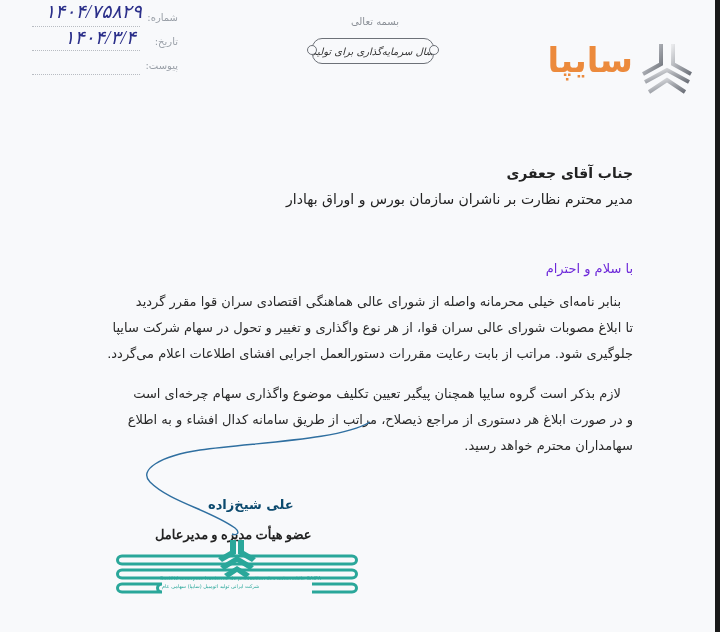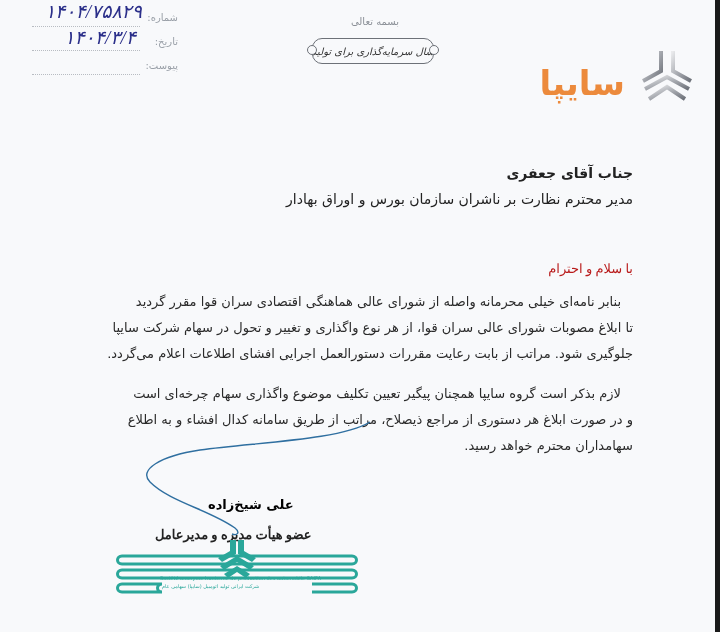--- a/index.html
+++ b/index.html
@@ -48,39 +48,39 @@
     border: 1.5px solid #6d7178; border-radius: 50%; background: #f8f9fb;
   }
   .motto-frame::before { left: -6px; }
   .motto-frame::after { right: -6px; }
   .motto {
     font-family: "DejaVu Serif", serif; font-size: 10px; color: #333;
     font-style: italic; direction: rtl; white-space: nowrap;
   }
   
   .brand {
-    position: absolute; right: 18px; top: 47px; display: flex; align-items: flex-end; gap: 12px;
+    position: absolute; right: 18px; top: 40px; display: flex; align-items: flex-start; gap: 4px;
   }
   .brand-name {
     font-size: 34px; font-weight: bold; color: #ec8a3c; direction: rtl;
     font-family: "DejaVu Sans", sans-serif; letter-spacing: -1px;
   }
   .brand-logo { width: 60px; height: 56px; }
   
   .content { position: absolute; right: 82px; top: 0; width: 560px; direction: rtl; color: #222; }
   .recipient-name { position: absolute; right: 0; top: 165px; font-size: 14px; font-weight: bold; white-space: nowrap; }
   .recipient-title { position: absolute; right: 0; top: 191px; font-size: 14px; font-weight: normal; white-space: nowrap; }
-  .greeting { position: absolute; right: 0; top: 261px; font-size: 13px; color: #b91c1c; white-space: nowrap; font-family: Liberation Serif, serif; }
+  .greeting { position: absolute; right: 0; top: 261px; font-size: 13px; color: #6d28d9; white-space: nowrap; }
   .para { position: absolute; right: 0; font-size: 13px; line-height: 26px; color: #2a2a2a; width: 560px; text-align: justify; }
   .para .line { display: block; white-space: nowrap; }
   .para.p1 { top: 289px; }
   .para.p2 { top: 381px; }
   .para .indent { padding-right: 12px; }
   
-  .sig-name { position: absolute; left: 208px; top: 497px; font-size: 13px; font-weight: bold; color: #000000; direction: rtl; white-space: nowrap; }
+  .sig-name { position: absolute; left: 208px; top: 497px; font-size: 13px; font-weight: bold; color: #0c4a6e; direction: rtl; white-space: nowrap; }
   .sig-title { position: absolute; left: 155px; top: 527px; font-size: 13px; font-weight: bold; color: #222; direction: rtl; white-space: nowrap; font-family: Liberation Serif, serif; }
   .scribble { position: absolute; left: 140px; top: 420px; width: 260px; height: 120px; pointer-events: none; }
   .stamp { position: absolute; left: 112px; top: 540px; width: 250px; height: 60px; }
   .stamp-text-en {
     position: absolute; left: 160px; top: 575px; font-size: 5px; color: #2aa79a;
     white-space: nowrap; font-family: "DejaVu Sans", sans-serif;
   }
   .stamp-text-fa {
     position: absolute; left: 162px; top: 583px; font-size: 5px; color: #2aa79a;
     white-space: nowrap; direction: rtl;

